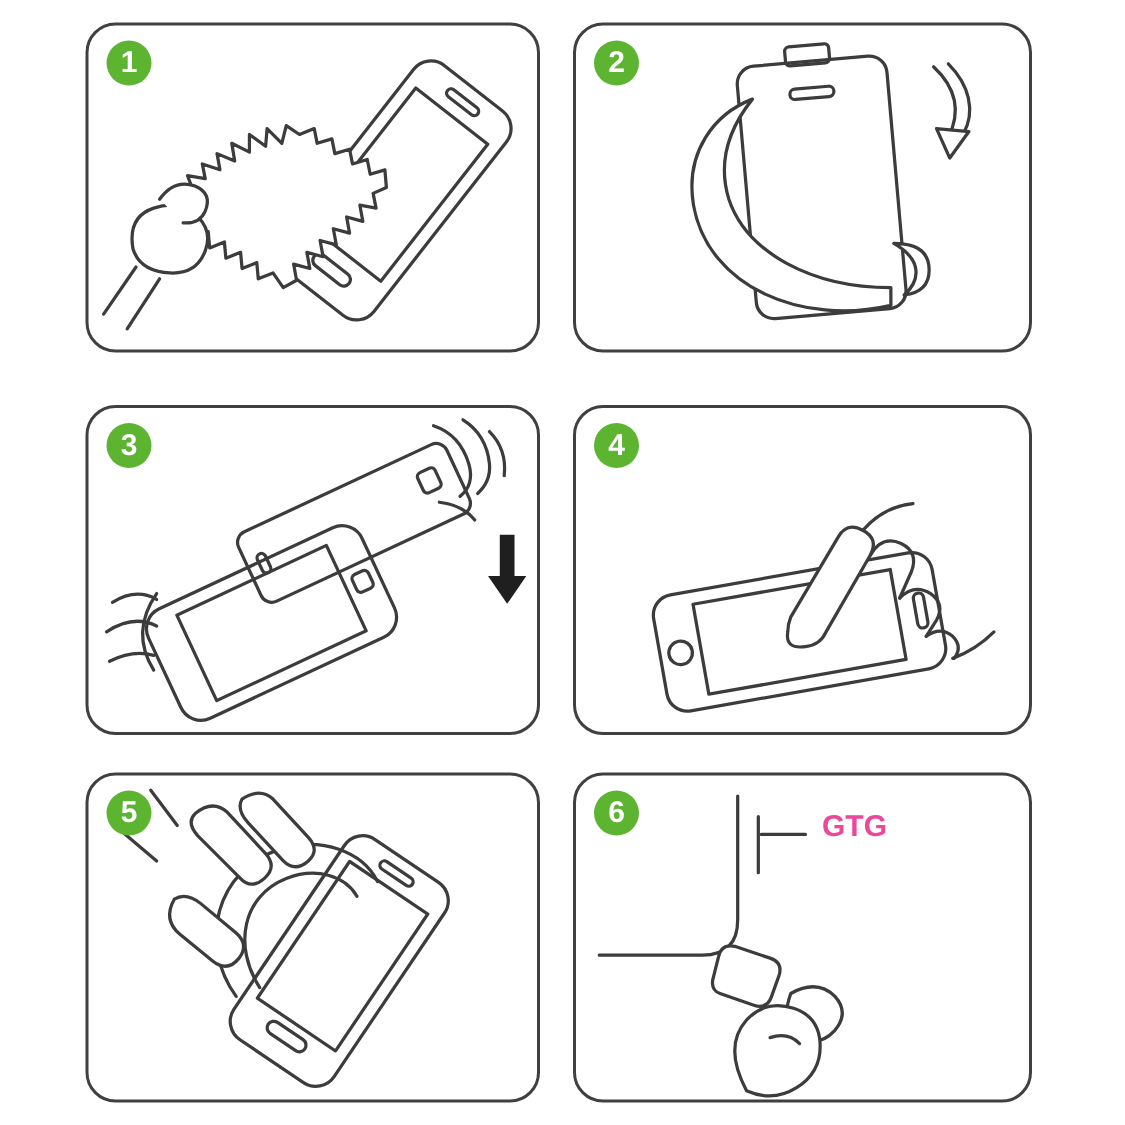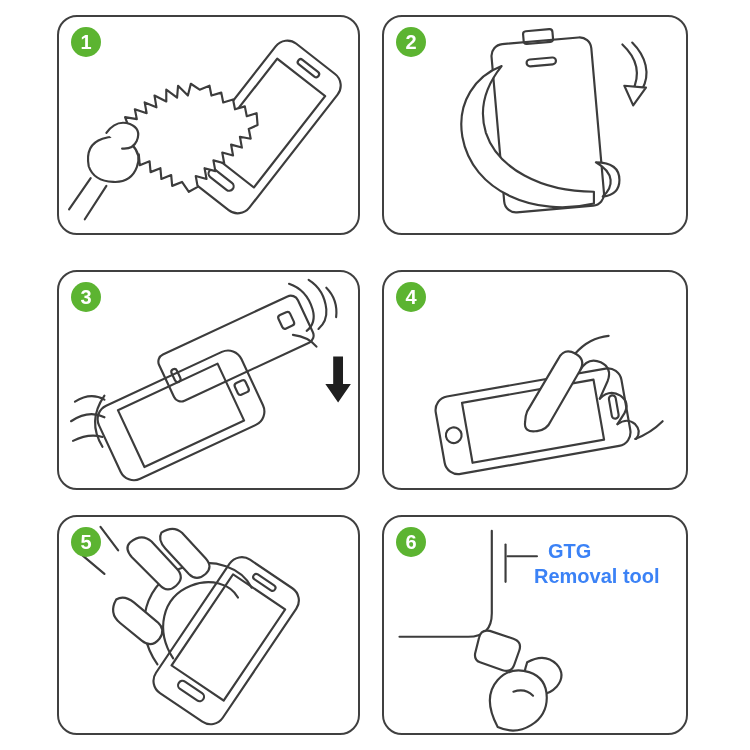--- a/index.html
+++ b/index.html
@@ -5,21 +5,21 @@
   html,body{margin:0;padding:0;background:#ffffff;}
   .page{position:relative;width:750px;height:750px;background:#fff;font-family:"Liberation Sans",sans-serif;overflow:hidden;}
   .panel{position:absolute;box-sizing:border-box;border:2px solid #404040;border-radius:20px;background:#fff;}
   .panel.col-l{width:303px;}
   .panel.col-r{width:306px;}
   .panel{height:220px;}
   .badge{position:absolute;left:12px;top:10px;width:30px;height:30px;border-radius:50%;
          color:#fff;font-weight:bold;font-size:20px;line-height:30px;text-align:center;z-index:3;}
   .art{position:absolute;left:0;top:0;width:100%;height:100%;}
   .tool-label{position:absolute;left:150px;top:22px;width:152px;z-index:3;
-              font-weight:bold;font-size:20px;line-height:25px;color:#3b82f6;text-align:left;}
+              font-weight:bold;font-size:20px;line-height:25px;color:#ec4899;text-align:left;}
   .tool-label .l1{padding-left:14px;}
 </style>
 </head>
 <body>
 
 <div class="page">
 
   <section class="panel col-l" style="left:57px;top:15px;">
     <div class="badge" style="background: rgb(92, 180, 49);">1</div>
     <svg class="art" viewBox="0 0 300 220">
@@ -136,17 +136,16 @@
         <path d="M120,28 V66"></path>
         <path d="M122,40 H152"></path>
         <path fill="#fff" d="M104,116 l24,8 q9,3 6,12 l-5,14 q-3,9 -12,6 l-23,-8 q-6,-2 -5,-9 l4,-16 q2,-9 11,-7 z"></path>
         <path fill="#fff" d="M142,148 q18,-10 30,2 q10,11 0,23 q-11,12 -26,5 q-12,-6 -4,-30 z"></path>
         <path fill="#fff" d="M112,214 q-16,-30 0,-48 q13,-14 32,-8 q18,6 18,26 q0,18 -16,28 q-16,10 -34,2 z"></path>
         <path d="M128,178 q12,-4 20,4"></path>
       </g>
     </svg>
     <div class="tool-label">
       <div class="l1">GTG</div>
-      <div class="l2">Removal tool</div>
     </div>
   </section>
 
 </div>
 
 </body></html>

